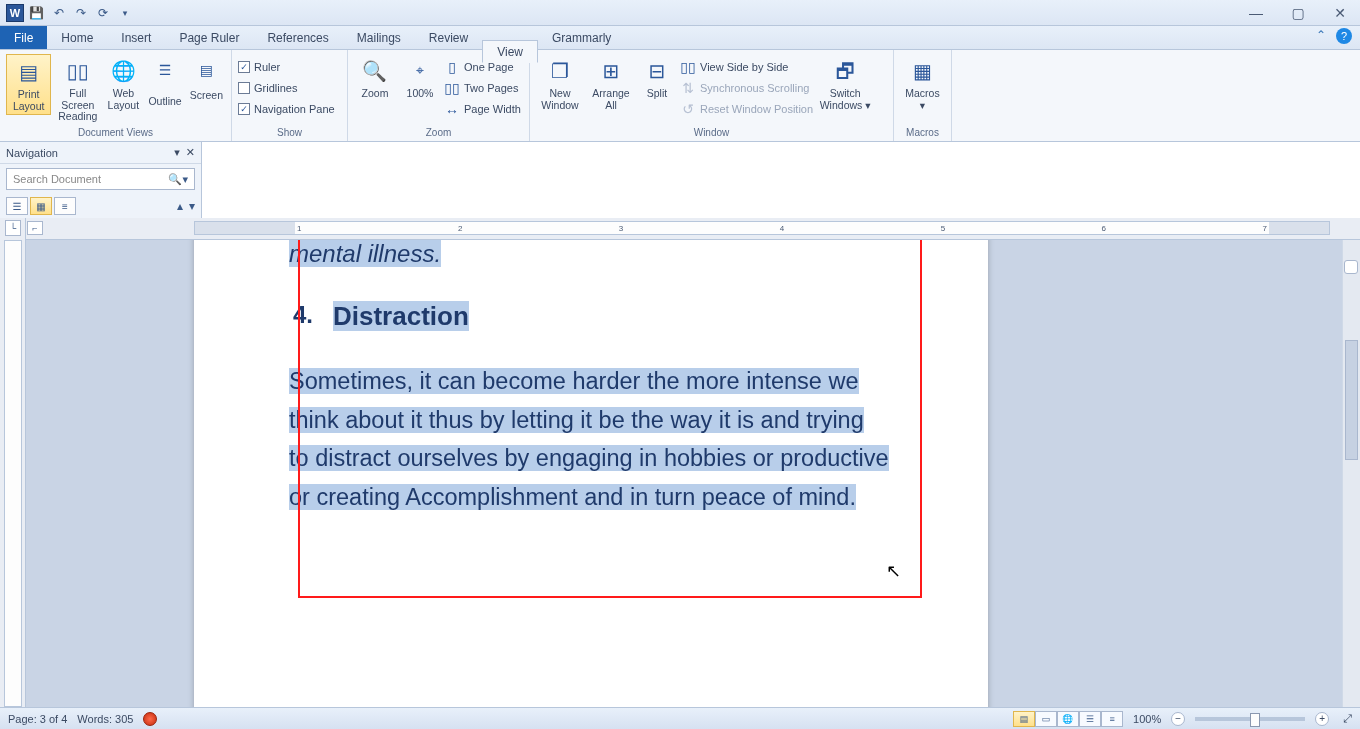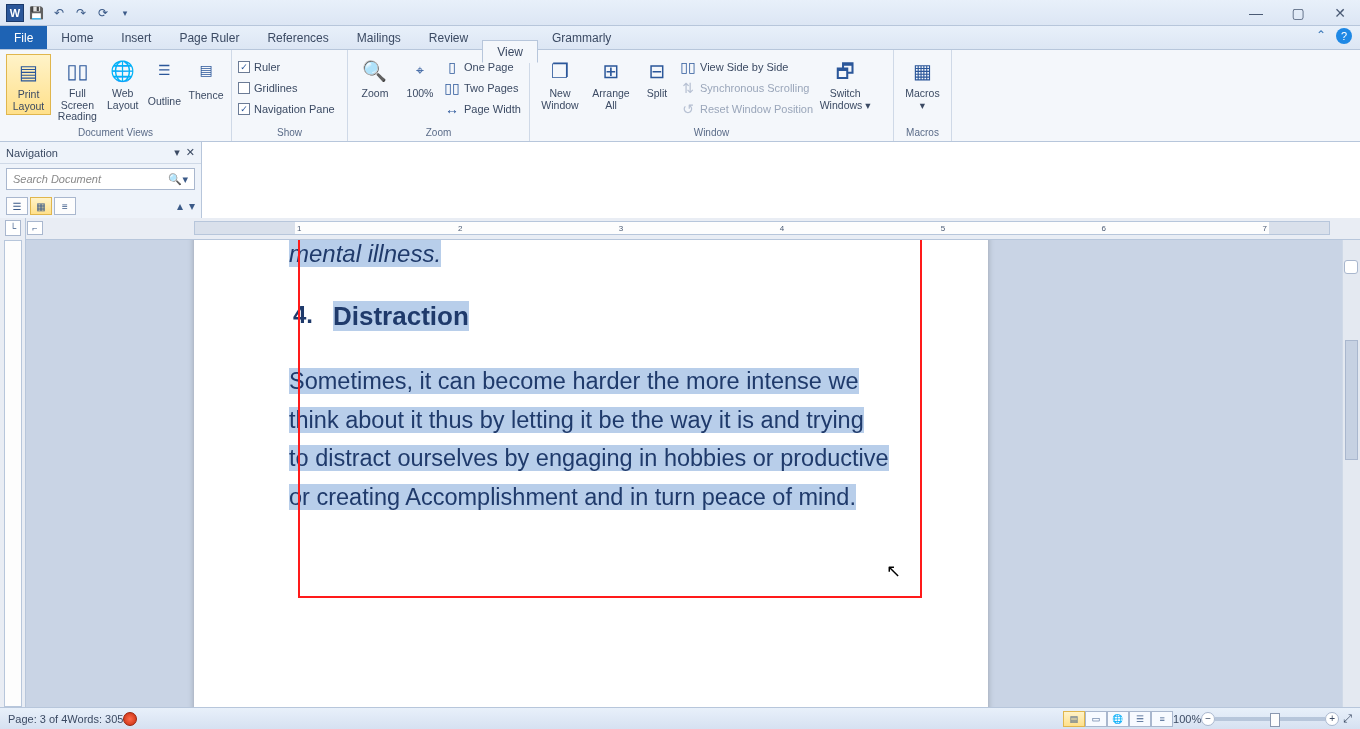--- a/index.html
+++ b/index.html
@@ -35,21 +35,21 @@
   .chk { width: 12px; height: 12px; border: 1px solid #6b7b95; background: #fff; display: inline-flex; align-items: center; justify-content: center; font-size: 9px; color: #2b579a; }
 
   
   .workspace { position: absolute; top: 142px; bottom: 22px; left: 0; right: 0; display: flex; flex-direction: column; }
 
   
   .navpane { width: 202px; background: #eef3fa; border-right: 1px solid #b7c6db; display: flex; flex-direction: column; }
   .nav-hdr { height: 22px; display: flex; align-items: center; padding: 0 6px; font-size: 11px; color: #3b4a63; border-bottom: 1px solid #cfd9e7; }
   .nav-hdr .sp { flex: 1; }
   .nav-search { margin: 4px 6px; height: 22px; border: 1px solid #a9b7ce; background: #fff; display: flex; align-items: center; padding: 0 6px; font-size: 11px; color: #777; }
-  .nav-search .sp { flex: 1; font-style: italic; color: #888; }
+  .nav-search .sp { flex: 1; color: #888; }
   .nav-tabs { display: flex; align-items: center; gap: 2px; padding: 3px 6px; }
   .nav-tab { width: 22px; height: 18px; border: 1px solid #a9b7ce; background: #fdfdfd; display: flex; align-items: center; justify-content: center; font-size: 10px; color: #3b5a88; }
   .nav-tab.active { background: linear-gradient(#fff3c9,#ffe08a); border-color: #e0b64d; }
   .nav-nav { margin-left: auto; display: flex; gap: 6px; color: #3b5a88; font-size: 12px; }
   .thumbs-wrap { flex: 1; overflow: hidden; position: relative; }
   .thumbs { position: absolute; inset: 0 14px 0 0; overflow: hidden auto; padding: 4px 8px; }
   .thumb { margin: 6px auto 2px auto; display: flex; flex-direction: column; align-items: center; }
   .thumb-page { width: 140px; height: 170px; background: #fff; border: 1px solid #b0b9c8; box-shadow: 1px 2px 3px rgba(0,0,0,.15); padding: 10px 14px; font-size: 4px; color: #333; line-height: 1.4; overflow: hidden;}
   .thumb-label { font-size: 10px; color: #3b4a63; margin-top: 3px; text-decoration: underline;}
   .thumb-sel { border: 2px solid #ff2a2a; padding: 2px; }
@@ -88,21 +88,21 @@
   .sel { background: #b8ceea; }
   .frag { font-size: 24px; color: #1f3a6b; line-height: 1.2; font-style: italic; }
   .heading-row { display:flex; gap: 20px; margin-top: 32px; }
   .heading-num { font-size: 24px; font-weight: bold; color: #1f3a6b; width: 24px; text-align: right;}
   .heading-txt { font-size: 26px; font-weight: bold; color: #1f3a6b; }
   .para { font-size: 23.5px; color: #1f3a6b; line-height: 1.65; margin-top: 30px; text-align: left;}
 
   .cursor-arrow { position:absolute; font-size:18px; color:#000; }
 
   
-  .status { position:absolute; left:0; right:0; bottom:0; height:22px; background:linear-gradient(#e8f0fa,#d6e1f1); border-top:1px solid #b7c6db; display:flex; align-items:center; font-size:11px; color:#3b4a63; padding:0 8px; gap:0; }
+  .status { position:absolute; left:0; right:0; bottom:0; height:22px; background:linear-gradient(#e8f0fa,#d6e1f1); border-top:1px solid #b7c6db; display:flex; align-items:center; font-size:11px; color:#3b4a63; padding:0 8px; gap:10px; }
   .status .sp { flex:1; }
   .view-btns { display:flex; gap:0; }
   .view-btn { width:22px; height:16px; border:1px solid #a9b7ce; background:#f7faff; display:flex; align-items:center; justify-content:center; font-size:9px; color:#3b5a88; }
   .view-btn.active { background:linear-gradient(#fff3c9,#ffe08a); border-color:#e0b64d;}
   .zoom-slider { width:110px; height:4px; background:#b7c6db; position:relative; }
   .zoom-slider::after{ content:""; position:absolute; left:50%; top:-4px; width:8px; height:12px; background:#fdfdfd; border:1px solid #8a98b0;}
   .zoom-ctl { width:14px; height:14px; border:1px solid #a9b7ce; background:#fff; border-radius:50%; display:flex; align-items:center; justify-content:center; font-size:10px;}
   .recording { width:14px; height:14px; border-radius:50%; background: radial-gradient(#ff6a4a,#c42b0e); border:1px solid #9a220a;}
 
   .thumb-h { font-weight:bold; text-decoration: underline; font-size:4.5px; margin-bottom:3px; display:block;}
@@ -158,21 +158,21 @@
       <div class="big-btn" style="width:44px;">
         <div class="big-ico">🌐</div>
         <span>Web Layout</span>
       </div>
       <div class="big-btn" style="width:42px;">
         <div class="thin-ico" style="margin-top:4px;">☰</div>
         <span style="margin-top:12px;">Outline</span>
       </div>
       <div class="big-btn" style="width:38px;">
         <div class="thin-ico" style="margin-top:4px;">▤</div>
-        <span style="margin-top:6px;">Thence</span>
+        <span style="margin-top:6px;">Screen</span>
       </div>
     </div>
     <div class="group-label">Document Views</div>
   </div>
 
   <div class="group" style="width:116px;">
     <div class="group-body" style="flex-direction:column; gap:3px; padding-top:6px;">
       <label class="chk-row">
           <span class="chk">✓</span>
           <span>Ruler</span>

